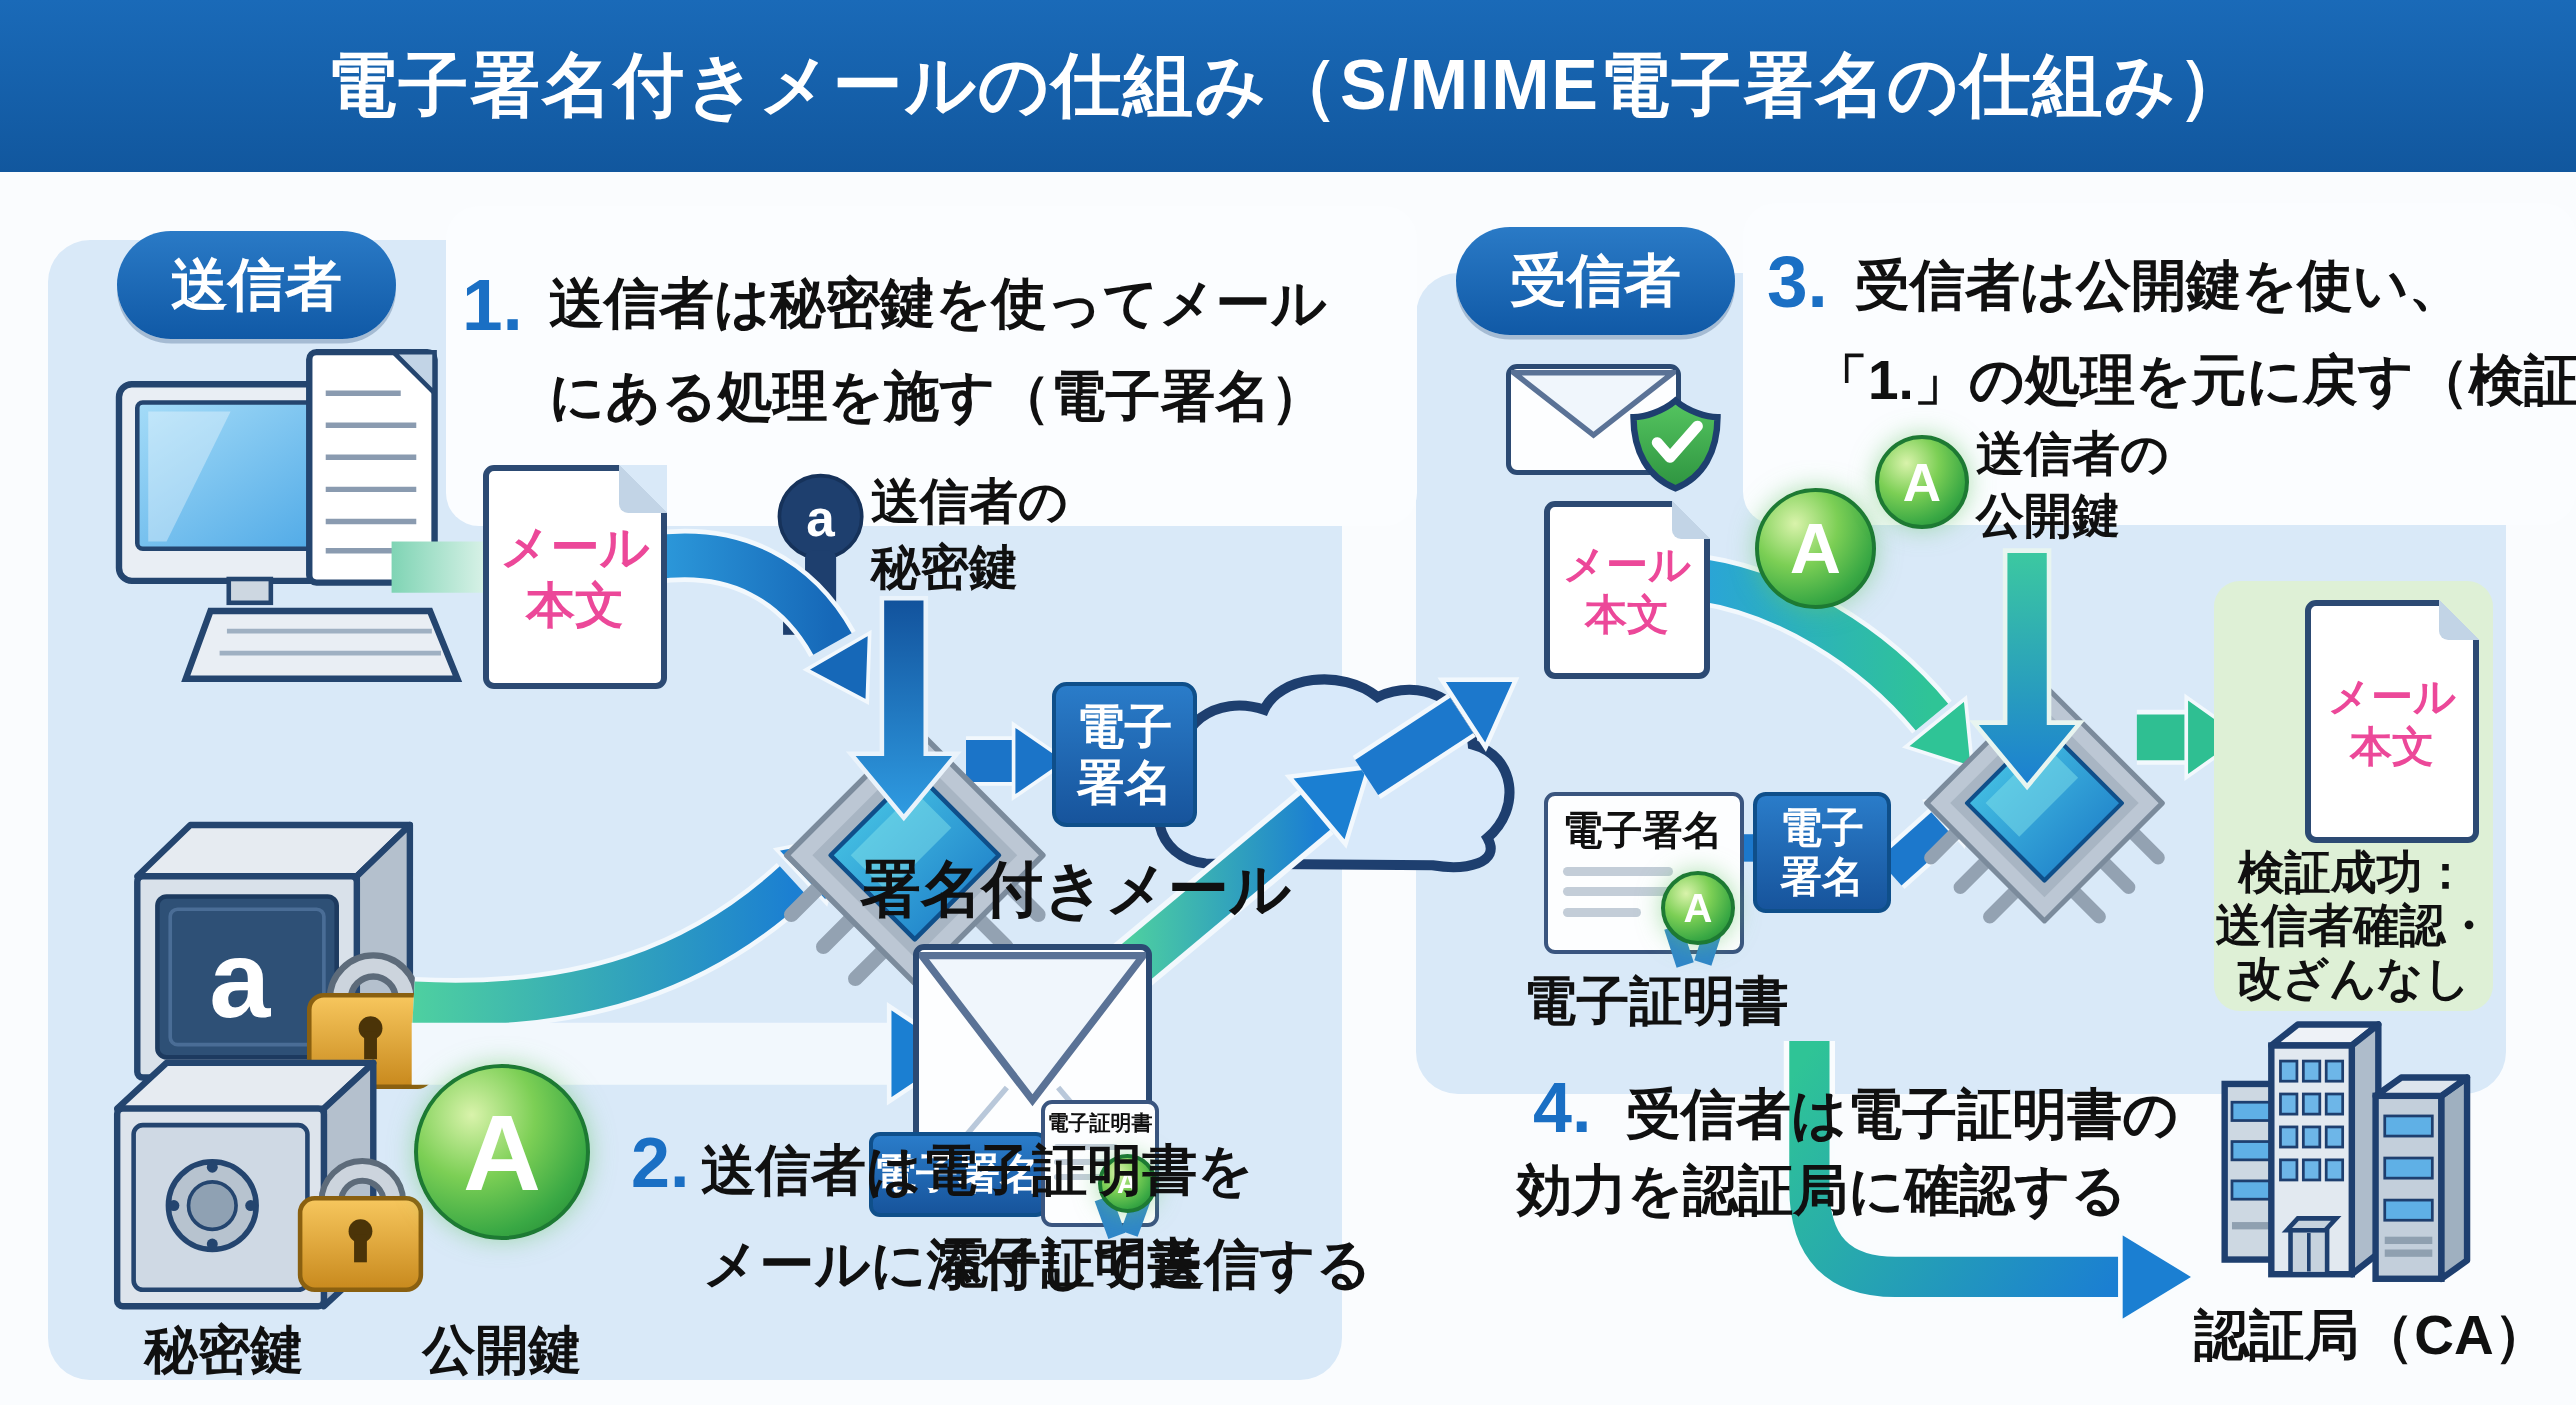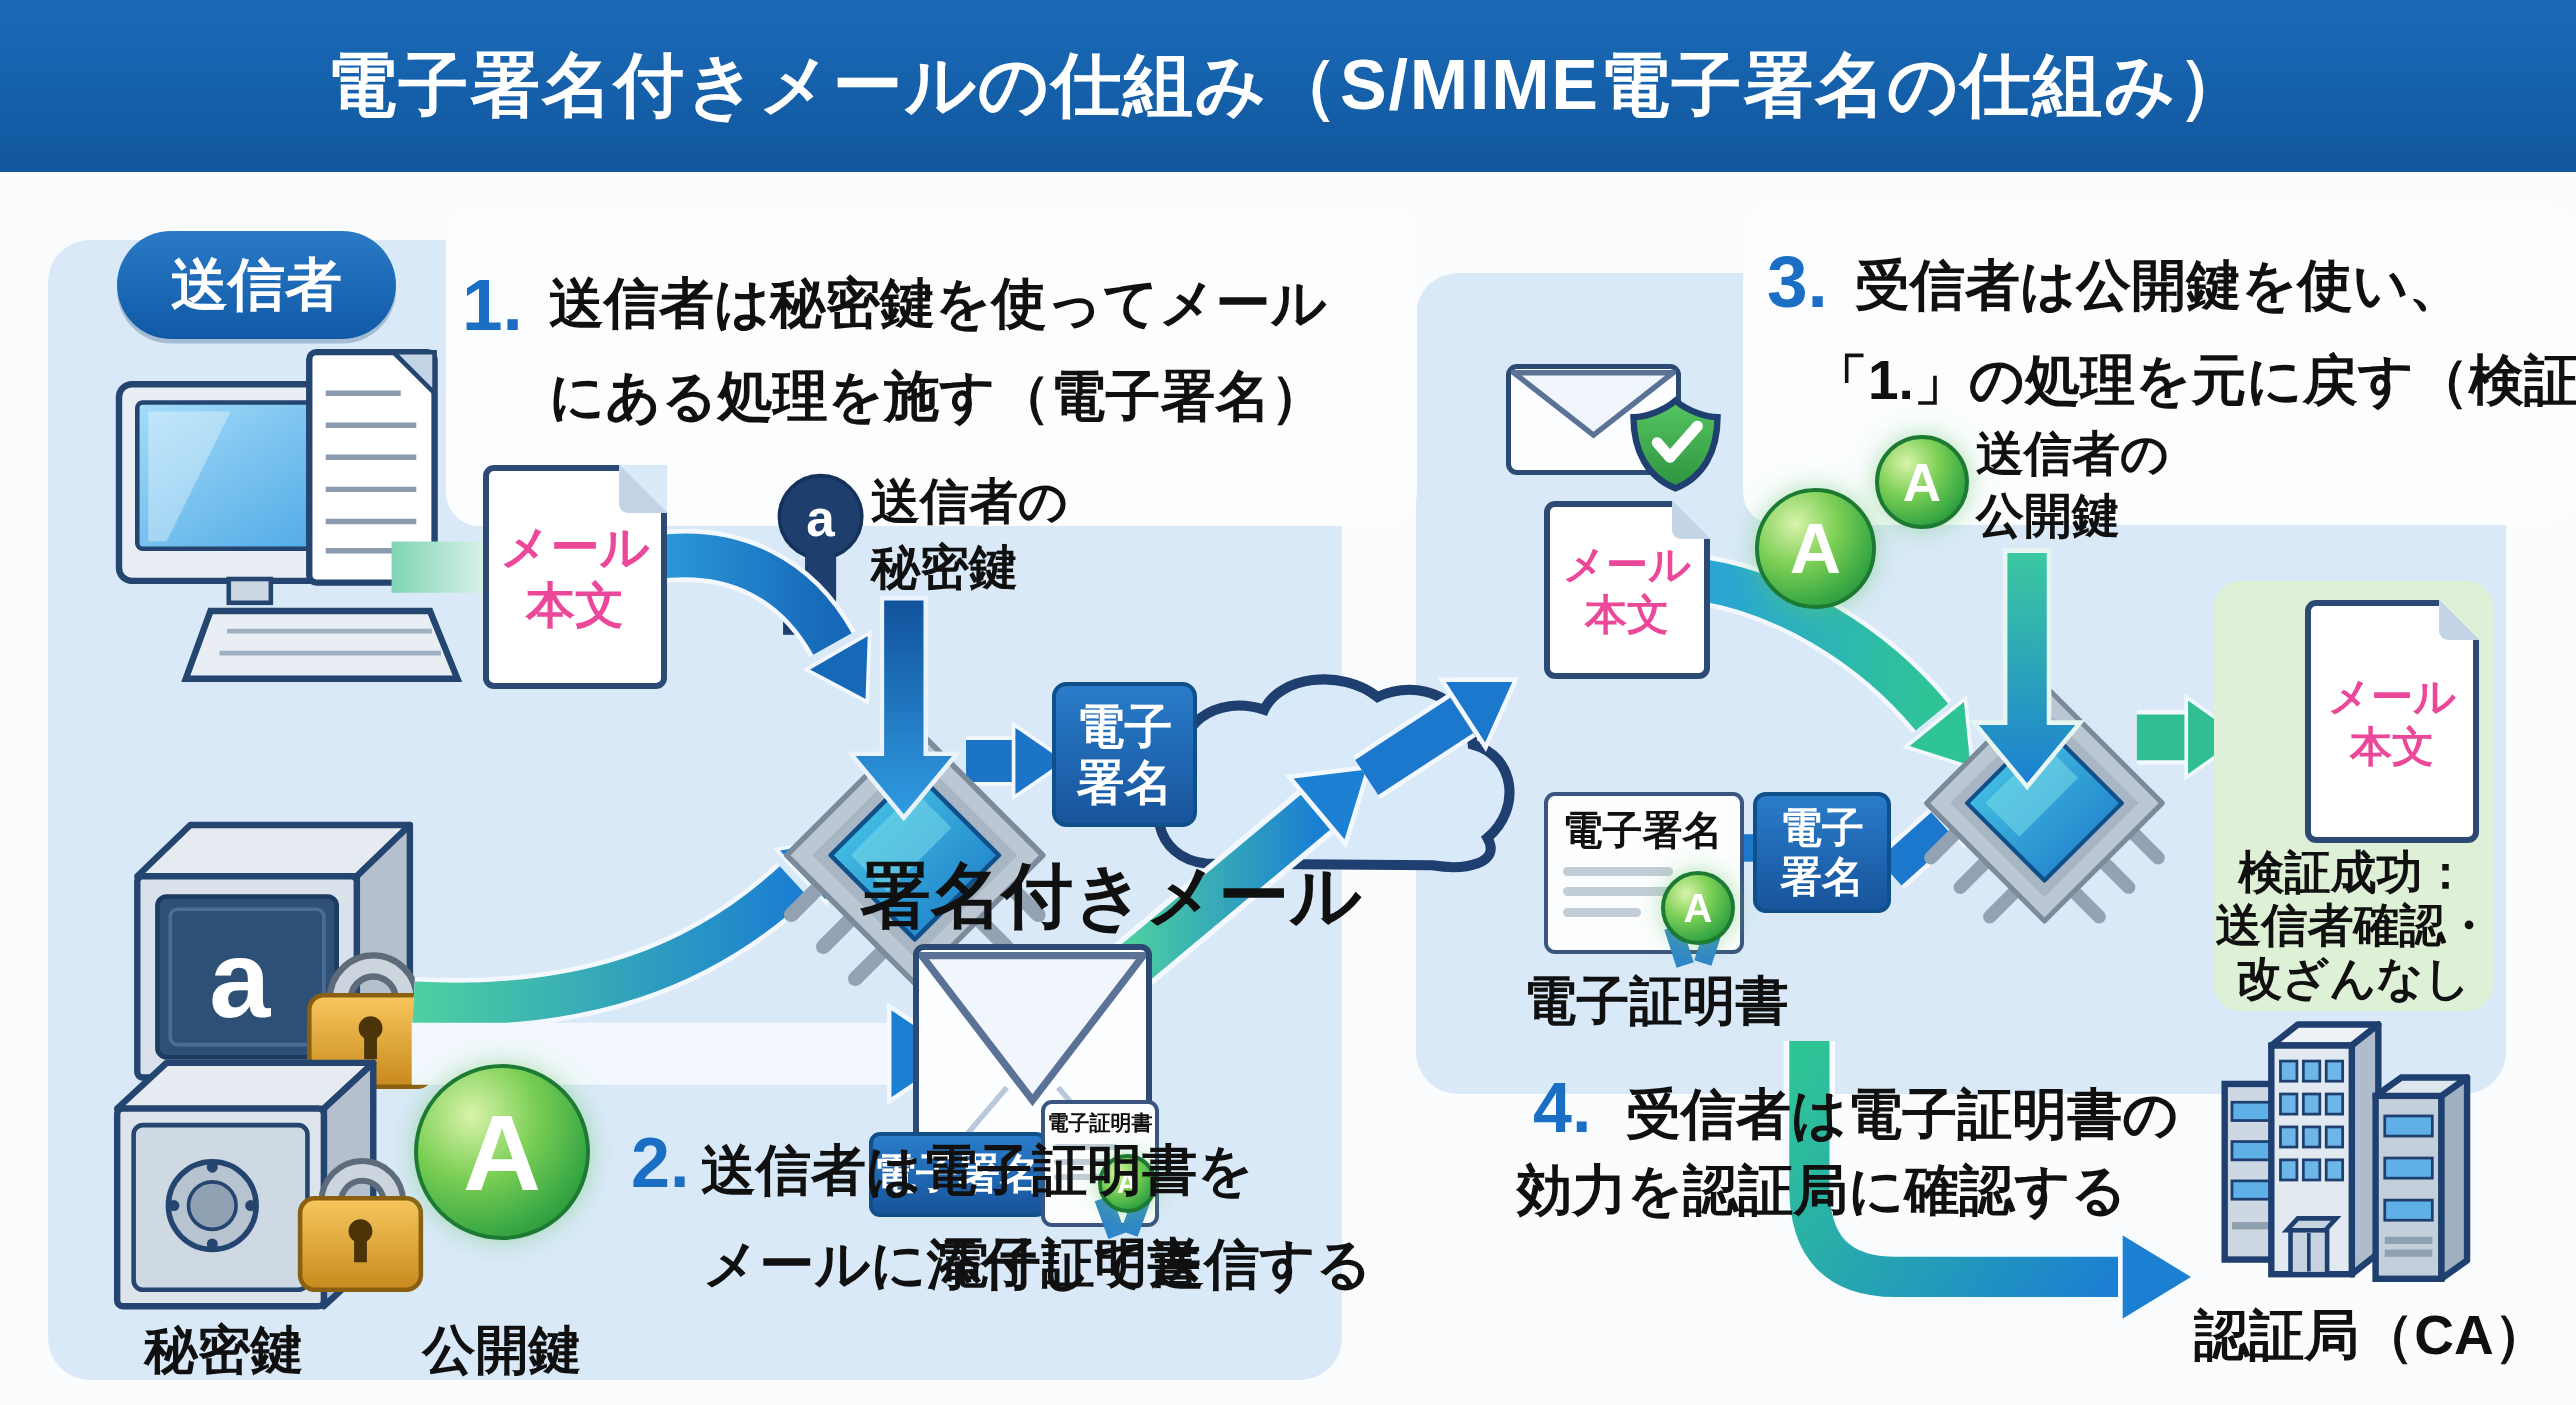--- a/index.html
+++ b/index.html
@@ -313,21 +313,21 @@
   <div class="label" style="left:871px;top:468px;font-size:49px;line-height:66px;">
     <div>送信者の</div>
     <div>秘密鍵</div>
   </div>
 
   <div class="blue-badge" style="left:1052px;top:682px;width:137px;height:137px;font-size:48px;">
     <span>電子</span>
     <span>署名</span>
   </div>
 
-  <div class="label" style="left:860px;top:849px;font-size:71px;">署名付きメール</div>
+  <div class="label" style="left:860px;top:849px;font-size:61px;">署名付きメール</div>
   <div class="envelope" style="left:913px;top:944px;width:227px;height:242px;">
     <svg width="227" height="242" viewBox="0 0 248 264">
       <polygon points="3,6 245,6 124,164" fill="#f0f6fc" stroke="#5a7296" stroke-width="8"></polygon>
       <line x1="4" y1="258" x2="96" y2="150" stroke="#b9c8da" stroke-width="6"></line>
       <line x1="244" y1="258" x2="152" y2="150" stroke="#b9c8da" stroke-width="6"></line>
     </svg>
   </div>
   <div class="blue-badge" style="left:869px;top:1132px;width:170px;height:77px;font-size:42px;border-radius:11px;">
     <span>電子署名</span>
   </div>
@@ -348,20 +348,23 @@
   <div class="stepnum" style="left:631px;top:1123px;font-size:70px;">2.</div>
   <div class="stepline" style="left:701px;top:1134px;">送信者は電子証明書を</div>
   <div class="stepline" style="left:703px;top:1228px;">メールに添付して送信する</div>
 
   <div class="label center" style="left:114px;top:1315px;width:220px;font-size:53px;">秘密鍵</div>
   <div class="ball" style="left:414px;top:1064px;width:168px;height:168px;font-size:108px;">
     <span>A</span>
   </div>
   <div class="label center" style="left:392px;top:1315px;width:220px;font-size:53px;">公開鍵</div>
 
+  <div class="pill" style="left:1456px;top:227px;width:279px;height:108px;">
+    <span>受信者</span>
+  </div>
   <div class="stepnum" style="left:1767px;top:240px;">3.</div>
   <div class="stepline" style="left:1855px;top:249px;">受信者は公開鍵を使い、</div>
   <div class="stepline" style="left:1813px;top:344px;">「1.」の処理を元に戻す（検証）</div>
 
   <div class="envelope" style="left:1506px;top:364px;width:165px;height:101px;border-width:5.5px;">
     <svg width="165" height="101" viewBox="0 0 180 110">
       <polygon points="3,4 177,4 90,72" fill="#f0f6fc" stroke="#5a7296" stroke-width="6"></polygon>
     </svg>
   </div>
   <svg class="art" style="left:1628px;top:395px;" width="95" height="99" viewBox="-52 -52 104 108">

